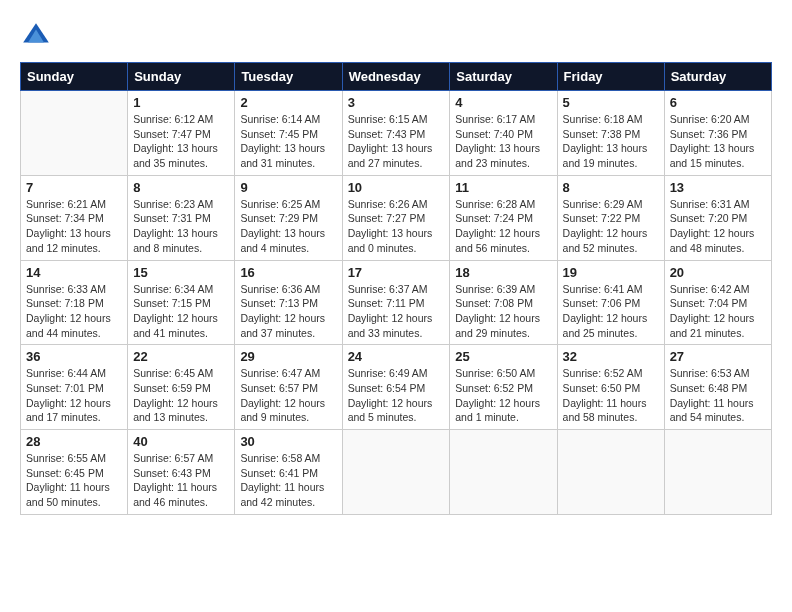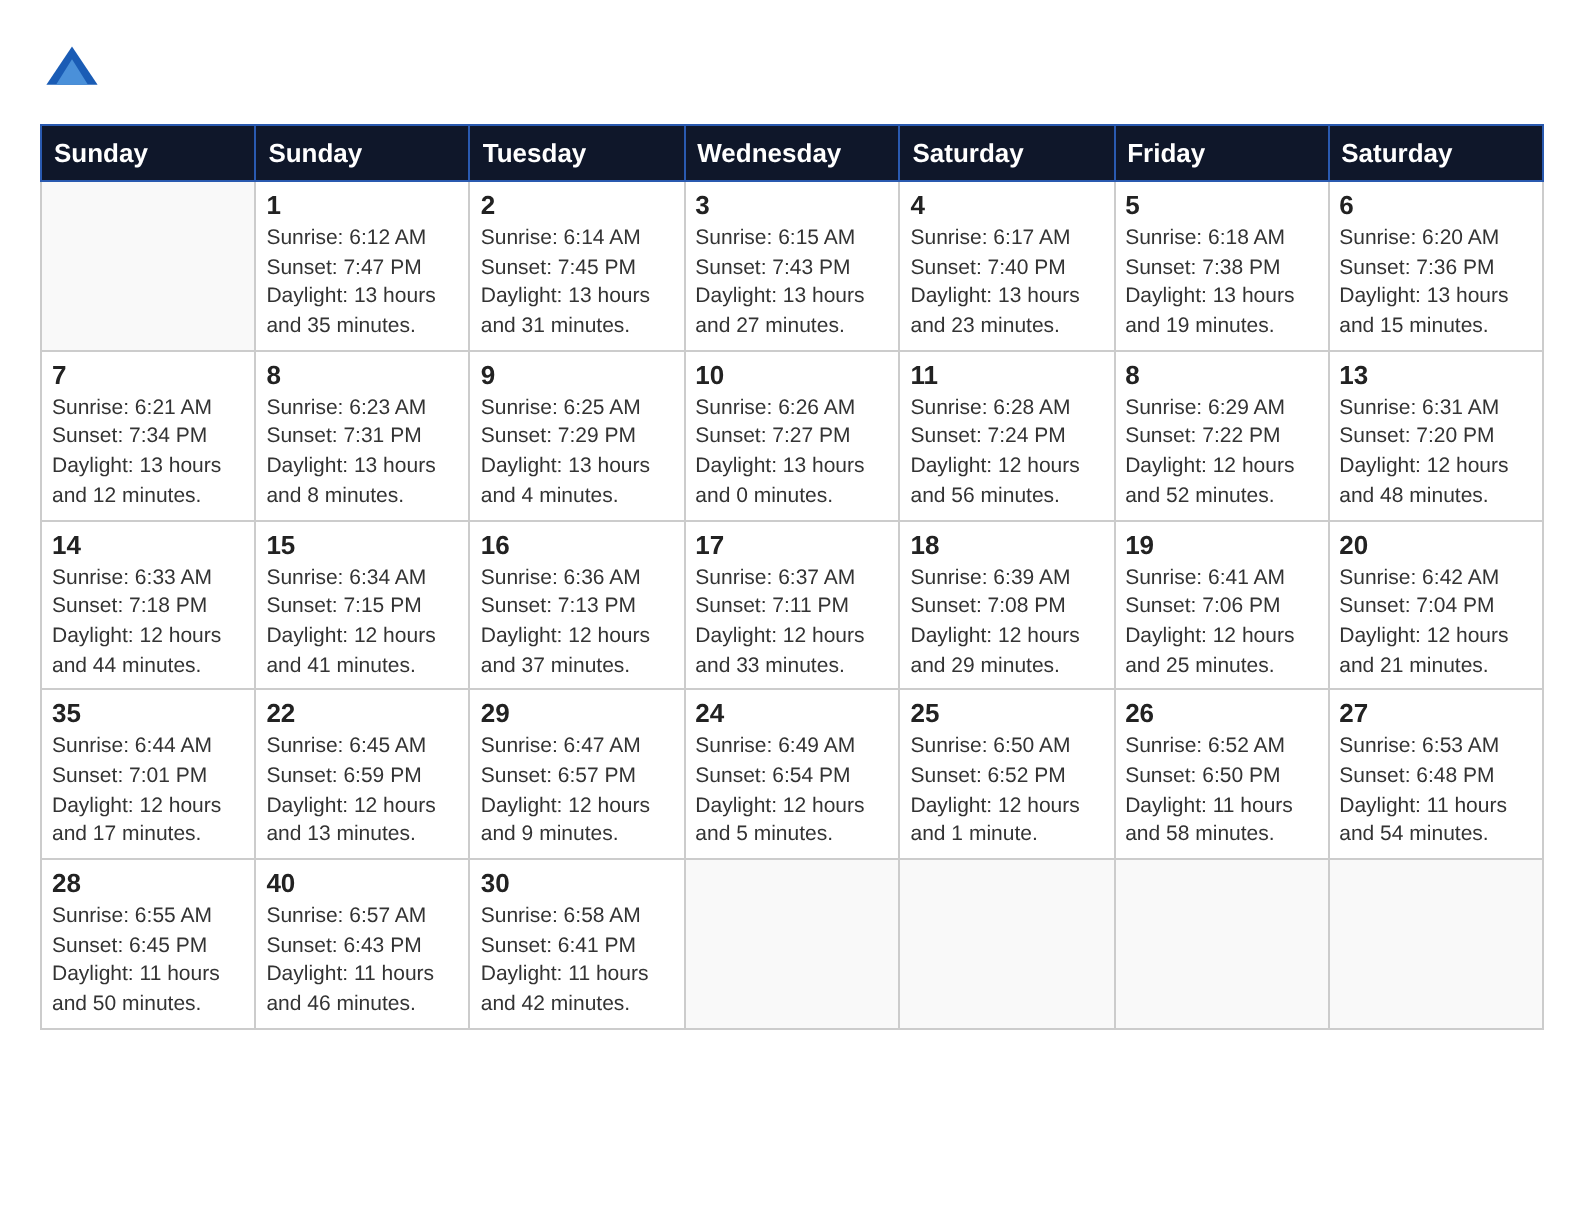--- a/index.html
+++ b/index.html
@@ -201,41 +201,41 @@
           <span class="day-number">19</span>
           <div class="day-info">Sunrise: 6:41 AM<br>Sunset: 7:06 PM<br>Daylight: 12 hours<br>and 25 minutes.</div>
         </td>
         <td>
           <span class="day-number">20</span>
           <div class="day-info">Sunrise: 6:42 AM<br>Sunset: 7:04 PM<br>Daylight: 12 hours<br>and 21 minutes.</div>
         </td>
       </tr>
       <tr class="row-separator">
         <td>
-          <span class="day-number">35</span>
+          <span class="day-number">36</span>
           <div class="day-info">Sunrise: 6:44 AM<br>Sunset: 7:01 PM<br>Daylight: 12 hours<br>and 17 minutes.</div>
         </td>
         <td>
           <span class="day-number">22</span>
           <div class="day-info">Sunrise: 6:45 AM<br>Sunset: 6:59 PM<br>Daylight: 12 hours<br>and 13 minutes.</div>
         </td>
         <td>
           <span class="day-number">29</span>
           <div class="day-info">Sunrise: 6:47 AM<br>Sunset: 6:57 PM<br>Daylight: 12 hours<br>and 9 minutes.</div>
         </td>
         <td>
           <span class="day-number">24</span>
           <div class="day-info">Sunrise: 6:49 AM<br>Sunset: 6:54 PM<br>Daylight: 12 hours<br>and 5 minutes.</div>
         </td>
         <td>
           <span class="day-number">25</span>
           <div class="day-info">Sunrise: 6:50 AM<br>Sunset: 6:52 PM<br>Daylight: 12 hours<br>and 1 minute.</div>
         </td>
         <td>
-          <span class="day-number">26</span>
+          <span class="day-number">32</span>
           <div class="day-info">Sunrise: 6:52 AM<br>Sunset: 6:50 PM<br>Daylight: 11 hours<br>and 58 minutes.</div>
         </td>
         <td>
           <span class="day-number">27</span>
           <div class="day-info">Sunrise: 6:53 AM<br>Sunset: 6:48 PM<br>Daylight: 11 hours<br>and 54 minutes.</div>
         </td>
       </tr>
       <tr class="row-separator">
         <td>
           <span class="day-number">28</span>

